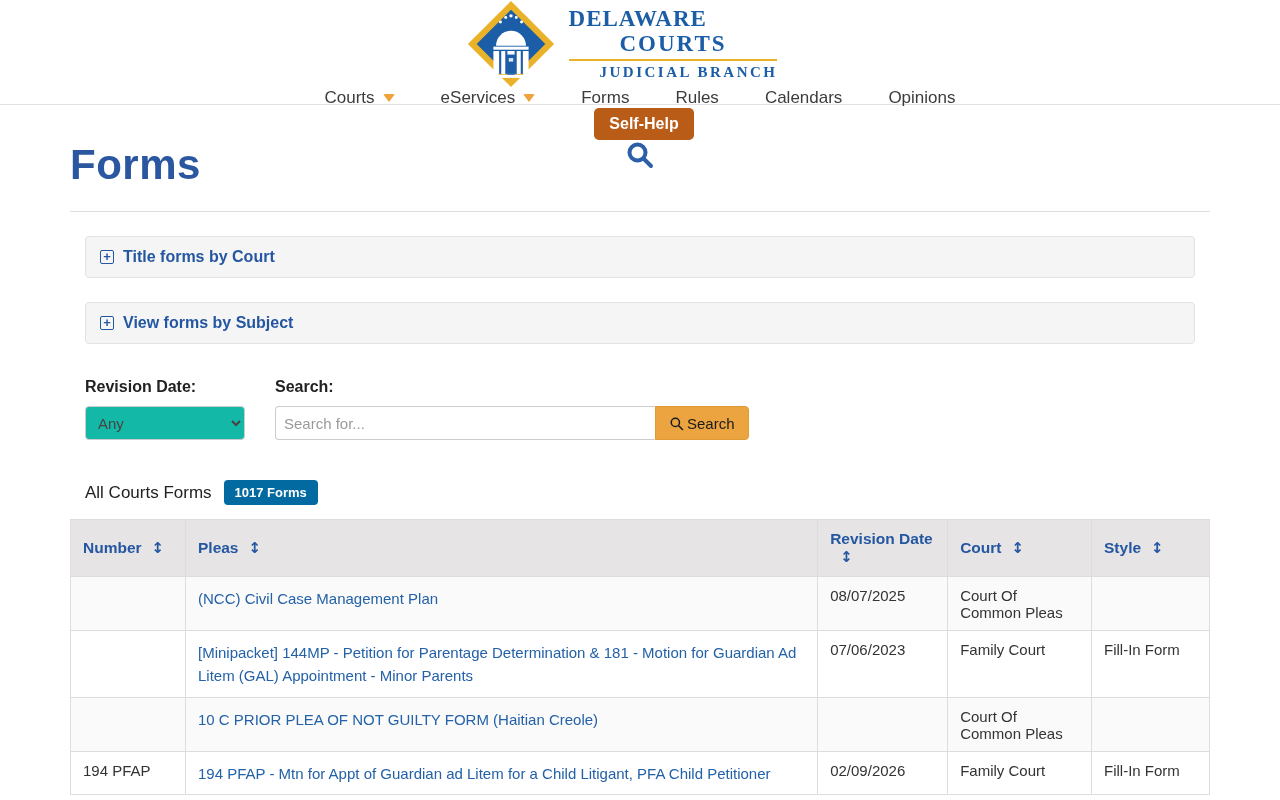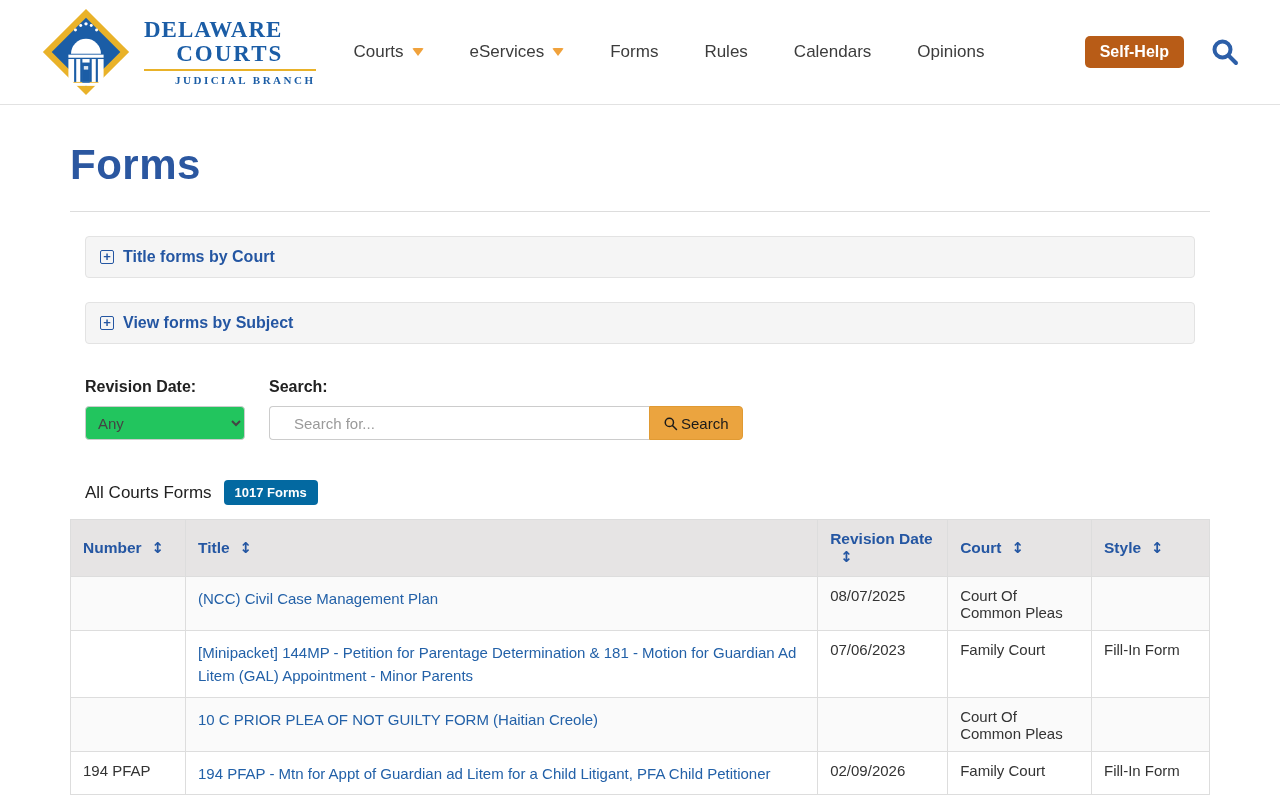--- a/index.html
+++ b/index.html
@@ -11,33 +11,34 @@
   }
 
   
   .site-header {
     height: 105px;
     display: flex;
     align-items: center;
     padding: 0 40px 0 40px;
     border-bottom: 1px solid #e2e2e2;
     background: #fff;
+    flex-direction: column;
   }
   .logo {
     display: flex;
     align-items: center;
     gap: 12px;
     margin-right: 38px;
   }
   .logo-mark { width: 92px; height: 88px; flex: 0 0 auto; }
   .logo-text { font-family: "Liberation Serif", serif; color: #1b5da6; }
   .logo-line1 { font-size: 23px; font-weight: bold; letter-spacing: 1px; line-height: 1.05; }
   .logo-line2 { font-size: 23px; font-weight: bold; letter-spacing: 2px; line-height: 1.05; text-align: center; }
   .logo-rule { border-top: 2px solid #e9b229; margin: 3px 0 3px 0; }
-  .logo-line3 { font-size: 11px; font-weight: bold; letter-spacing: 2.5px; color: #1b5da6; margin-left: 31px; }
+  .logo-line3 { font-size: 15px; font-weight: bold; letter-spacing: 2.5px; color: #1b5da6; margin-left: 31px; }
 
   .main-nav { display: flex; align-items: center; gap: 46px; flex: 1; }
   .nav-item {
     font-size: 17px;
     color: #3c3c3c;
     text-decoration: none;
     display: inline-flex;
     align-items: center;
     cursor: pointer;
   }
@@ -93,37 +94,37 @@
     color: #2456a2;
     font-size: 13px;
     line-height: 12px;
     text-align: center;
     font-weight: bold;
     flex: 0 0 auto;
   }
   .accordion-label { color: #2456a2; font-weight: bold; font-size: 16px; }
 
   
-  .filters { display: flex; gap: 24px; margin: 34px 15px 0 15px; }
+  .filters { display: flex; gap: 30px; margin: 34px 15px 0 15px; }
   .filter-label { font-weight: bold; font-size: 16px; color: #222; display: block; margin-bottom: 10px; }
   .revision-select {
     width: 160px; height: 34px;
     border: 1px solid #ccc; border-radius: 4px;
     font-size: 15px; color: #444;
     padding: 0 8px;
-    background: #22c55e;
+    background: #14b8a6;
     font-family: "Liberation Sans", sans-serif;
   }
   .search-group { display: flex; }
   .search-input {
     width: 380px; height: 34px;
     border: 1px solid #ccc;
     border-right: none;
     border-radius: 4px 0 0 4px;
-    padding: 0 24px;
+    padding: 0 8px;
     font-size: 15px;
     color: #444;
     font-family: "Liberation Sans", sans-serif;
   }
   .search-input::placeholder { color: #9a9a9a; }
   .search-btn {
     height: 34px;
     background: #eba43f;
     border: 1px solid #e09a33;
     border-radius: 0 4px 4px 0;
@@ -320,21 +321,21 @@
     </div>
   </div>
 
   <table class="forms-table">
     <thead>
       <tr>
         <th class="col-number">
           <span>Number</span><span class="sort-icon">↕</span>
         </th>
         <th class="col-title">
-          <span>Title</span><span class="sort-icon">↕</span>
+          <span>Pleas</span><span class="sort-icon">↕</span>
         </th>
         <th class="col-date th-center">
           <span>Revision Date</span> <span class="sort-icon">↕</span>
         </th>
         <th class="col-court">
           <span>Court</span><span class="sort-icon">↕</span>
         </th>
         <th class="col-style">
           <span>Style</span><span class="sort-icon">↕</span>
         </th>

